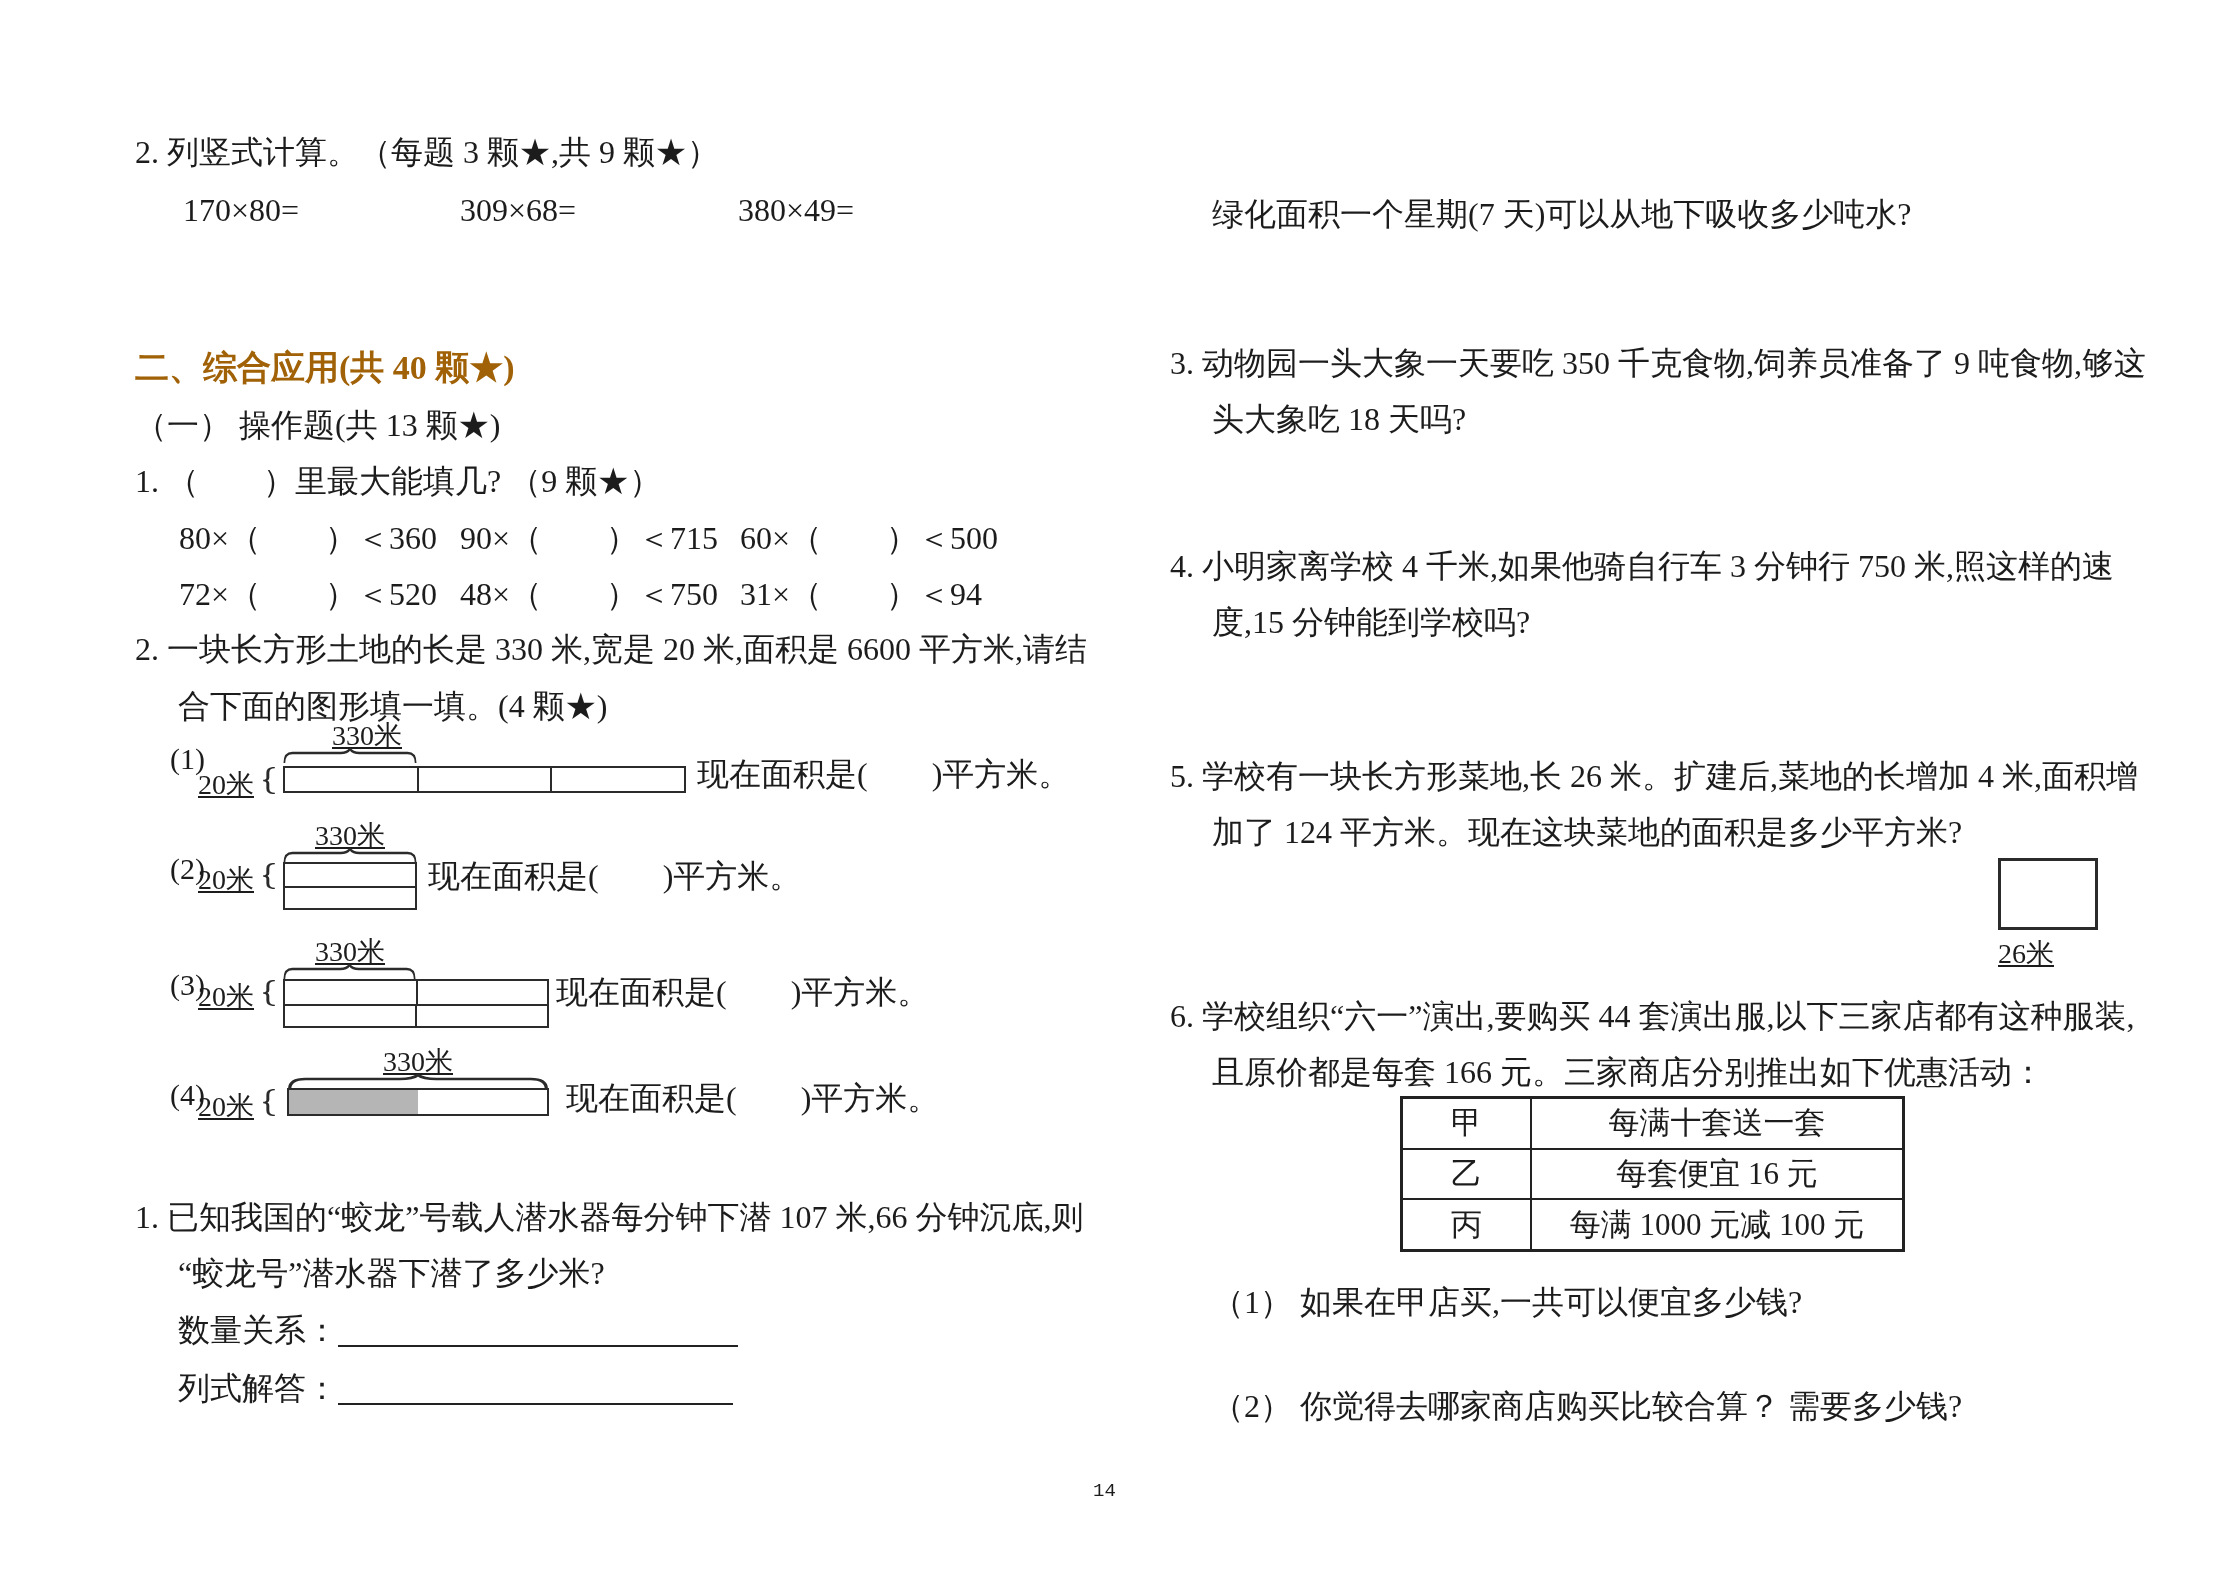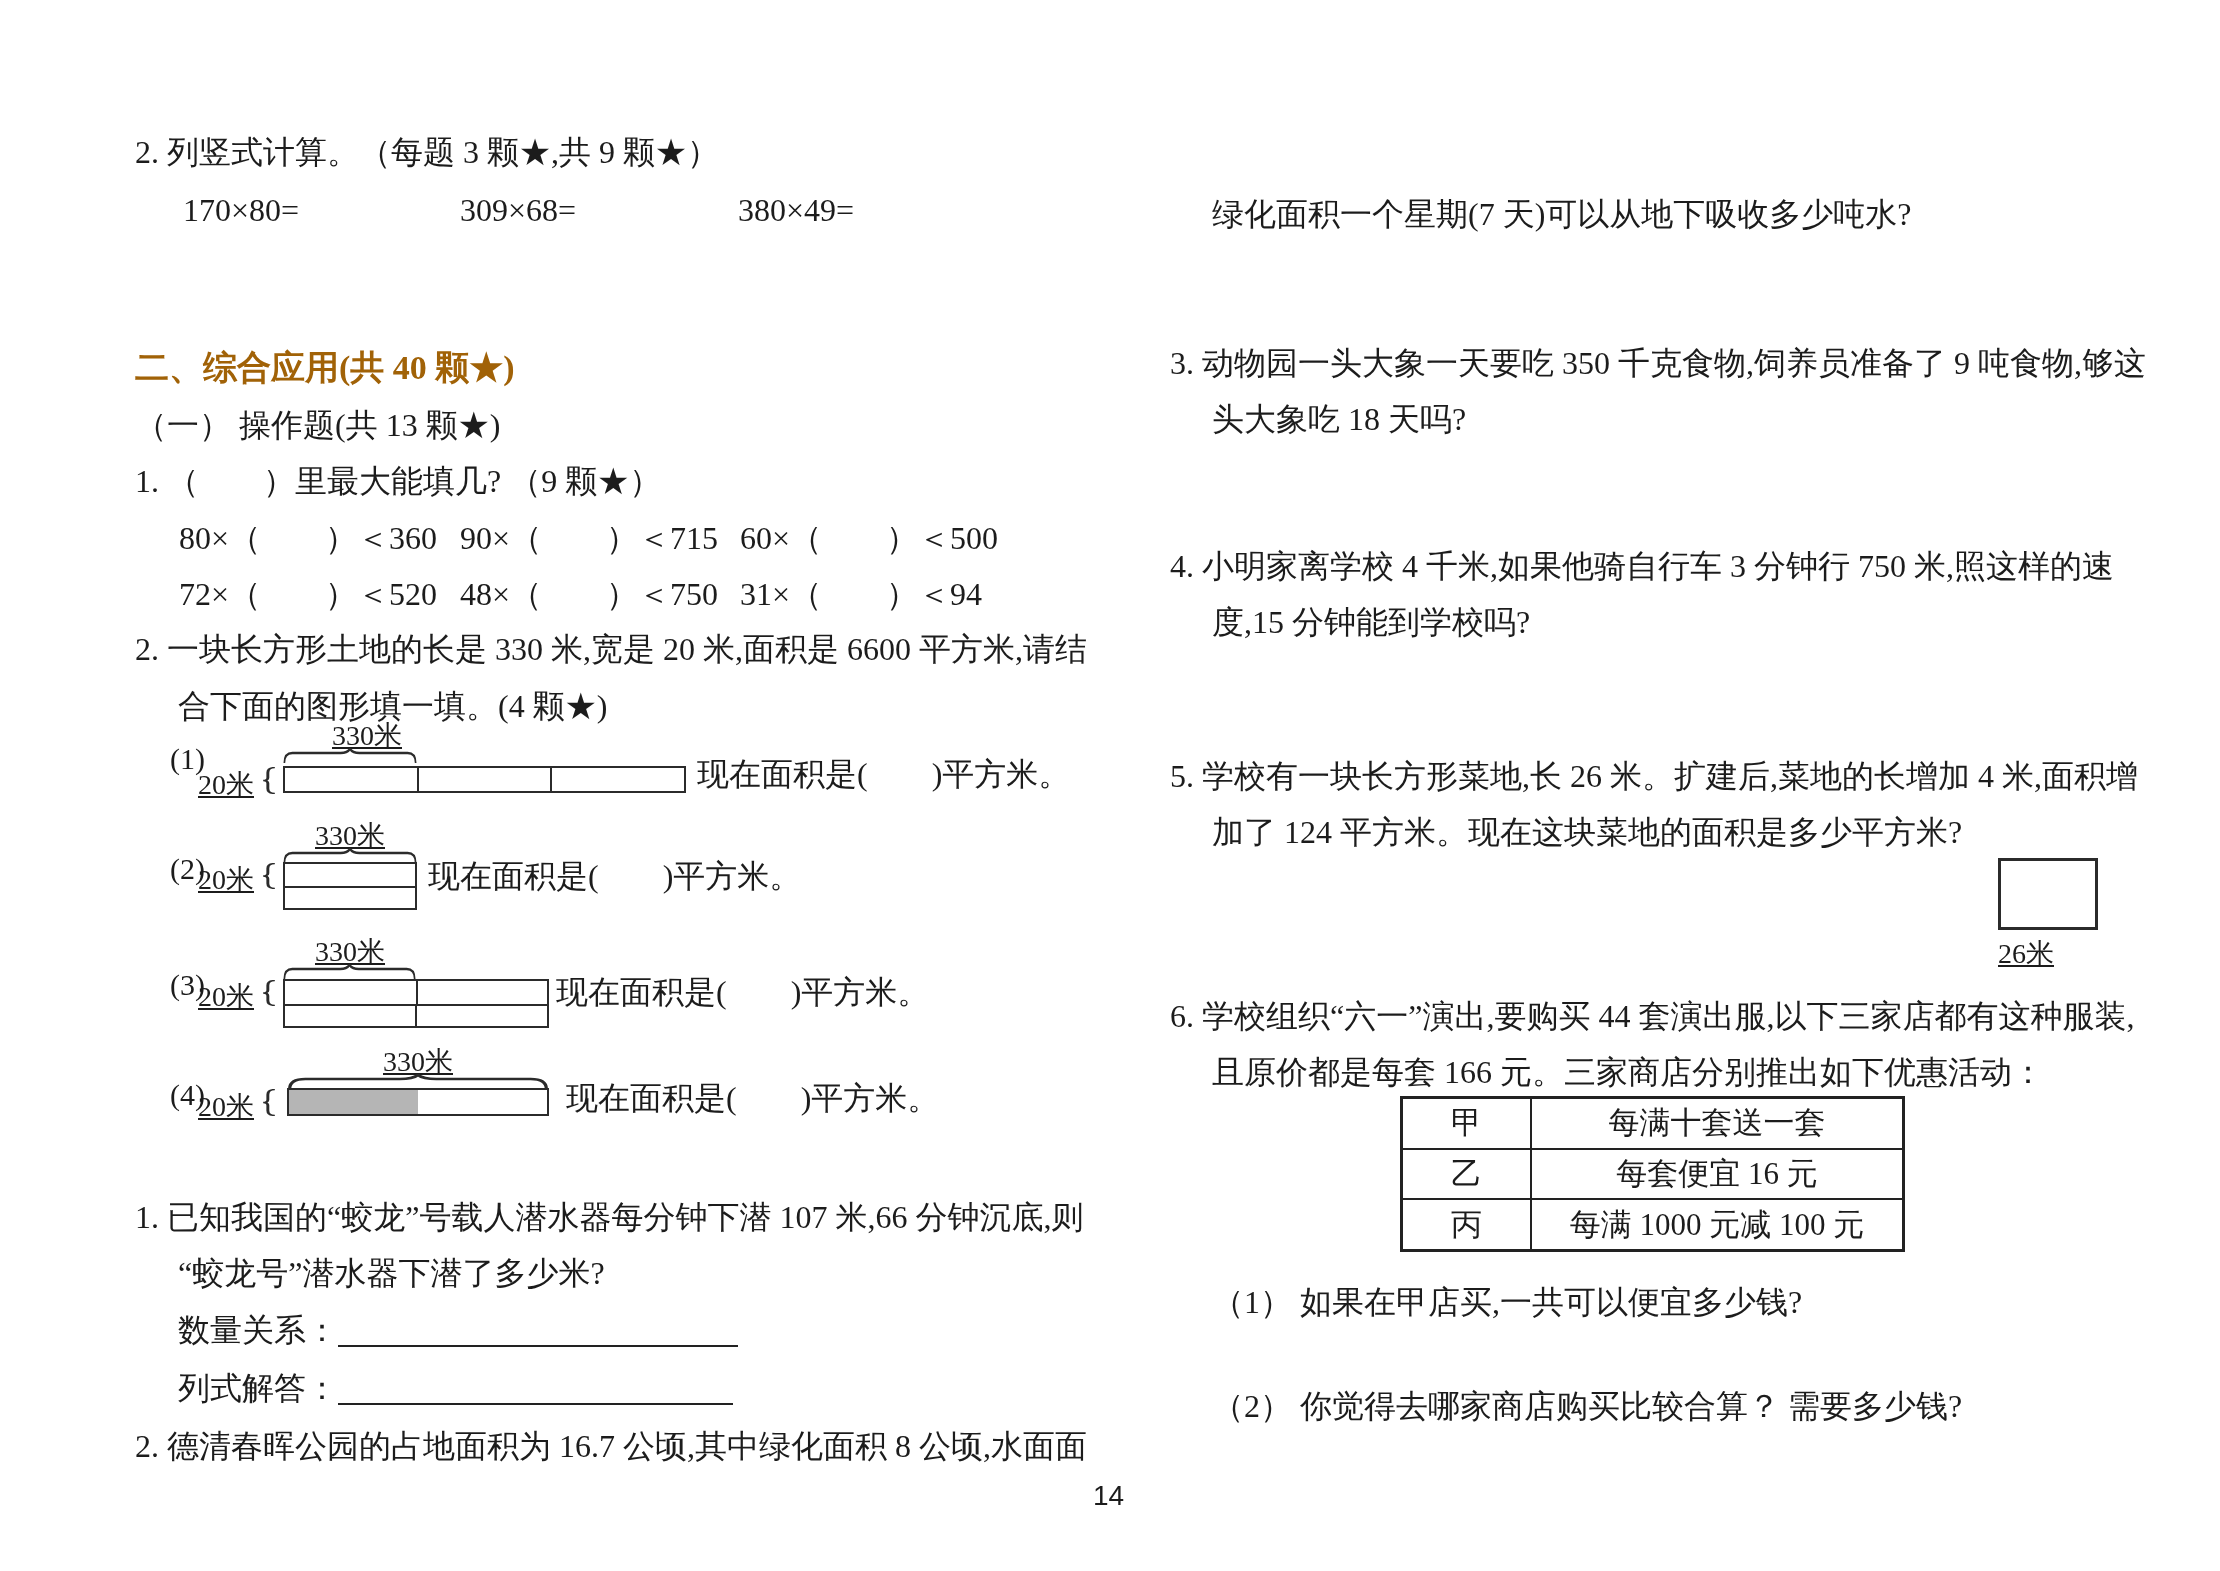--- a/index.html
+++ b/index.html
@@ -28,21 +28,21 @@
   .row2-bottom{border-top:2px solid #2b2b2b;height:50%;}
   .row2-top{height:50%;}
   .gray-half{position:absolute;left:0;top:0;height:100%;width:50%;background:#b5b5b5;}
   .brace{position:absolute;}
   table.offers{
     position:absolute;border-collapse:collapse;table-layout:fixed;
     font-size:31px;text-align:center;
   }
   table.offers td{border:2px solid #222;padding:0;vertical-align:middle;}
   table.offers{border:3px solid #222;}
-  .pageno{position:absolute;font-size:28px;font-family:Liberation Sans, sans-serif;}
+  .pageno{position:absolute;font-size:19px;font-family:Liberation Mono, monospace;}
 </style>
 </head>
 <body>
 
 <div class="page">
 
   <div class="t" style="left:135px;top:134px">2.  列竖式计算。（每题 3 颗★,共 9 颗★）</div>
   <div class="t" style="left:183px;top:192px">170×80=</div>
   <div class="t" style="left:460px;top:192px">309×68=</div>
   <div class="t" style="left:738px;top:192px">380×49=</div>
@@ -126,21 +126,20 @@
     <div class="gray-half"></div>
   </div>
   <div class="t" style="left:566px;top:1080px">现在面积是(　　)平方米。</div>
 
   <div class="t" style="left:135px;top:1199px">1.  已知我国的“蛟龙”号载人潜水器每分钟下潜 107 米,66 分钟沉底,则</div>
   <div class="t" style="left:178px;top:1255px">“蛟龙号”潜水器下潜了多少米?</div>
 
   <div class="t" style="left:178px;top:1312px"><span>数量关系：</span><span class="blank" style="width:400px"></span></div>
   <div class="t" style="left:178px;top:1370px"><span>列式解答：</span><span class="blank" style="width:395px"></span></div>
 
-  <div class="t" style="left:135px;top:1428px">2.  德清春晖公园的占地面积为 16.7 公顷,其中绿化面积 8 公顷,水面面</div>
 
   <div class="t" style="left:1212px;top:196px">绿化面积一个星期(7 天)可以从地下吸收多少吨水?</div>
 
   <div class="t" style="left:1170px;top:345px">3.  动物园一头大象一天要吃 350 千克食物,饲养员准备了 9 吨食物,够这</div>
   <div class="t" style="left:1212px;top:401px">头大象吃 18 天吗?</div>
 
   <div class="t" style="left:1170px;top:548px">4.  小明家离学校 4 千米,如果他骑自行车 3 分钟行 750 米,照这样的速</div>
   <div class="t" style="left:1212px;top:604px">度,15 分钟能到学校吗?</div>
 
   <div class="t" style="left:1170px;top:758px">5.  学校有一块长方形菜地,长 26 米。扩建后,菜地的长增加 4 米,面积增</div>

